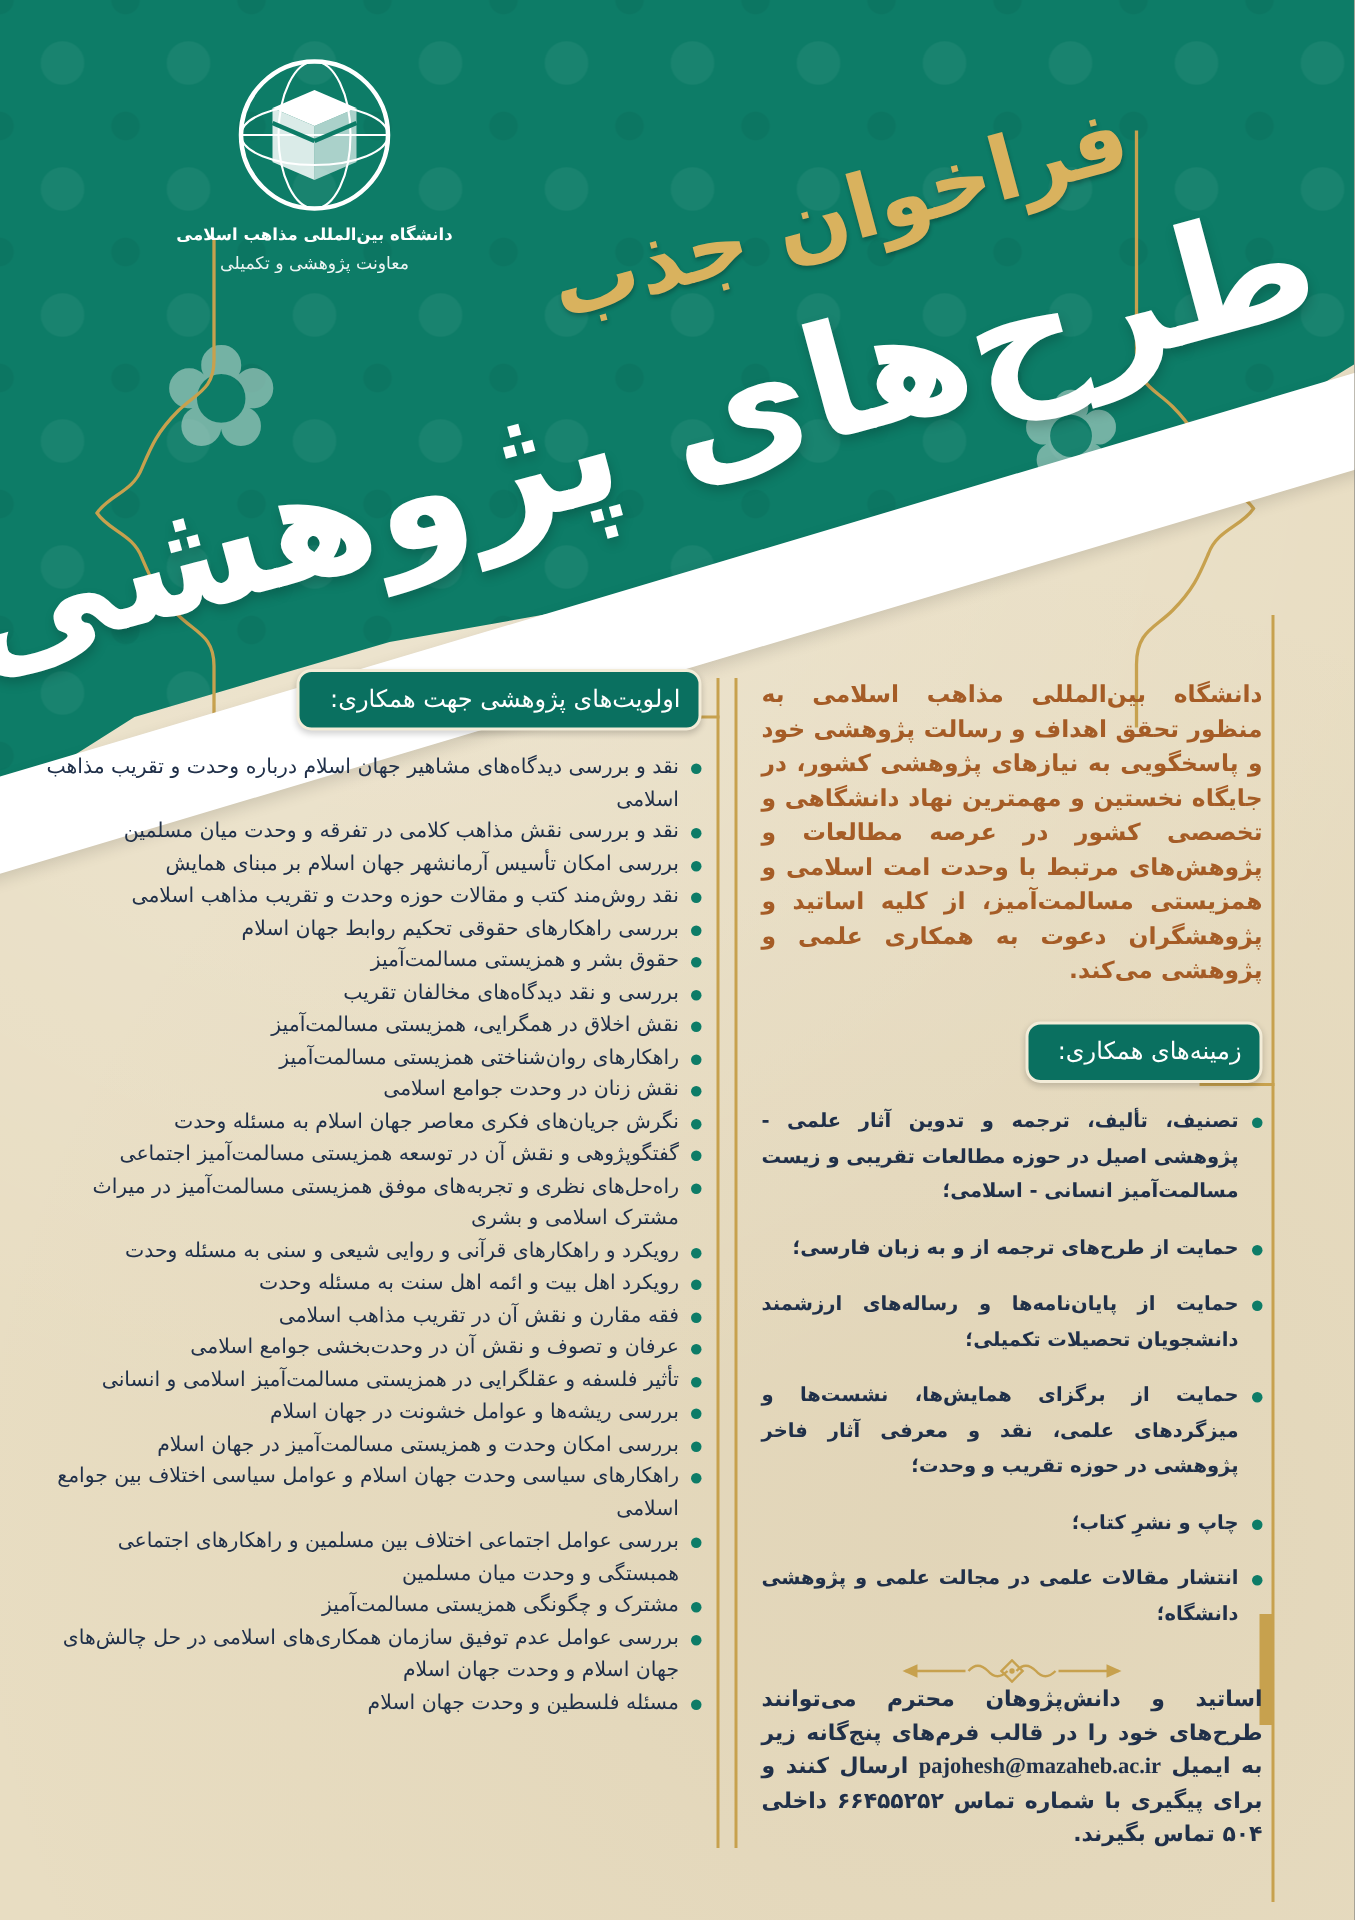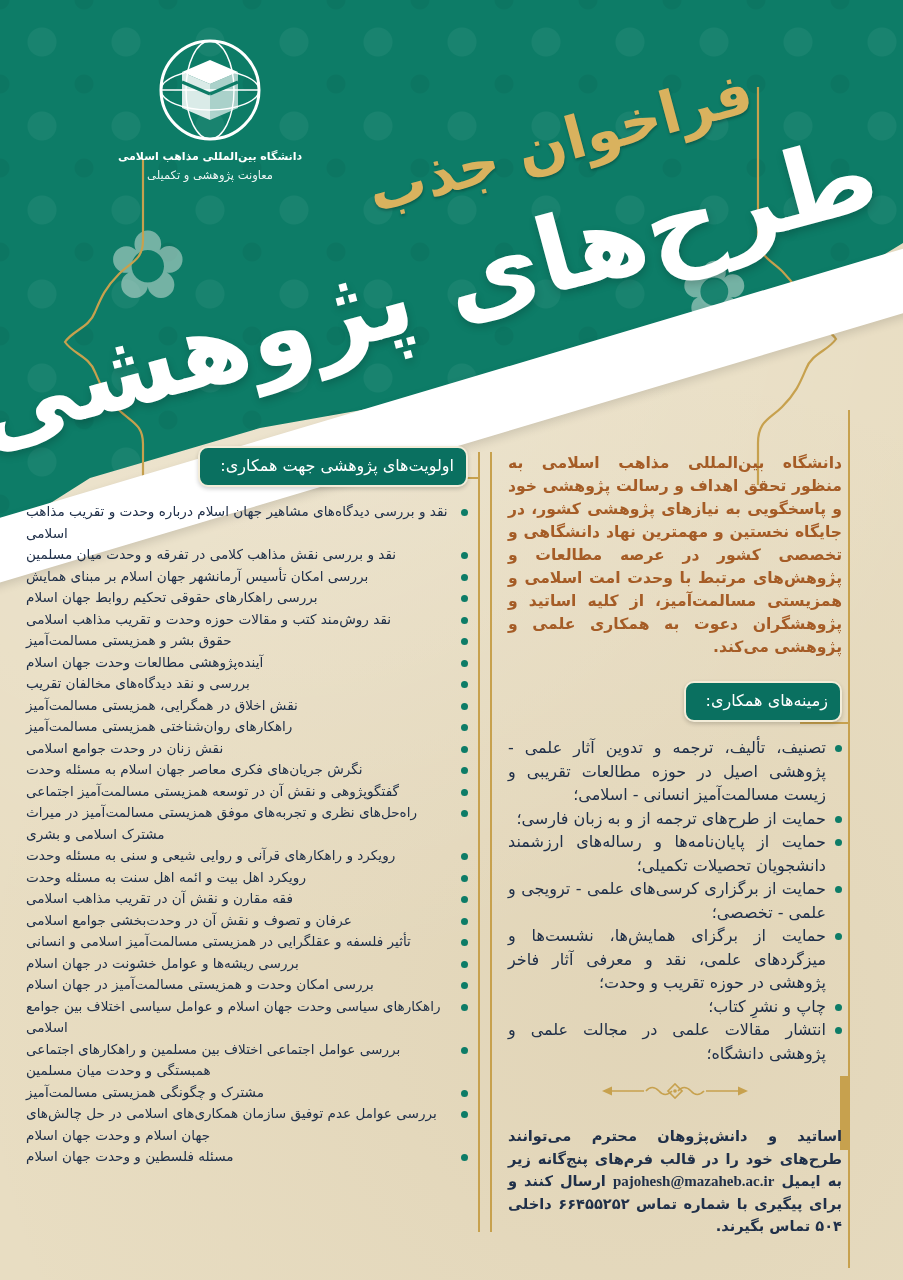--- a/index.html
+++ b/index.html
@@ -76,42 +76,42 @@
     box-shadow:0 2px 4px rgba(0,0,0,.18);
   }
 
   
   .left-col{position:absolute;left:26px;top:446px;width:442px;}
   .right-col{position:absolute;left:508px;top:452px;width:334px;}
 
   ul.dots{list-style:none;margin-top:14px;}
   ul.dots li{
     position:relative;padding-right:15px;color:var(--ink);
-    font-size:13.6px;line-height:21.5px;text-align:left;
+    font-size:13.6px;line-height:21.5px;text-align:right;
   }
   ul.dots li::before{
     content:"";position:absolute;right:0;top:8px;width:7px;height:7px;
     border-radius:50%;background:var(--green);
   }
   .right-col ul.dots li{
-    font-weight:normal;font-size:16px;line-height:23.5px;
-    text-align:justify;text-align-last:right;padding-right:16px;
+    font-weight:bold;font-size:13px;line-height:23.5px;
+    text-align:justify;text-align-last:right;padding-right:16px;margin-top:14px;
   }
   .right-col ul.dots li::before{top:9px;}
 
   .intro{
     color:var(--brown);font-weight:bold;font-size:15.6px;line-height:23px;
     text-align:justify;text-align-last:right;
   }
   .right-col .badge{margin-top:22px;}
 
   .ornament-divider{display:block;margin:18px auto 0 auto;}
 
   .contact{
-    margin-top:26px;color:var(--ink);font-weight:bold;font-size:14.6px;
+    color:var(--ink);font-weight:bold;font-size:14.6px;
     line-height:22.5px;text-align:justify;text-align-last:right;
   }
   .contact .email{direction:ltr;unicode-bidi:embed;font-family:"Liberation Serif","DejaVu Serif",serif;font-size:15px;}
 </style>
 </head>
 <body>
 
 <div class="poster">
 
   <div class="green-hero">
@@ -156,24 +156,23 @@
   <div class="abs gold-v" style="left:848px;top:410px;height:858px;"></div>
   <div class="abs gold-h" style="left:800px;top:722px;width:50px;"></div>
   <div class="abs gold-bar" style="left:840px;top:1076px;width:9px;height:74px;"></div>
 
   <aside class="left-col">
     <span class="badge">اولویت‌های پژوهشی جهت همکاری:</span>
     <ul class="dots">
         <li>نقد و بررسی دیدگاه‌های مشاهیر جهان اسلام درباره وحدت و تقریب مذاهب اسلامی</li>
         <li>نقد و بررسی نقش مذاهب کلامی در تفرقه و وحدت میان مسلمین</li>
         <li>بررسی امکان تأسیس آرمانشهر جهان اسلام بر مبنای همایش</li>
+        <li>نقد روش‌مند کتب و مقالات حوزه وحدت و تقریب مذاهب اسلامی</li>
         <li>بررسی راهکارهای حقوقی تحکیم روابط جهان اسلام</li>
-        <li>نقد روش‌مند کتب و مقالات حوزه وحدت و تقریب مذاهب اسلامی</li>
         <li>حقوق بشر و همزیستی مسالمت‌آمیز</li>
-        <li>آینده‌پژوهشی مطالعات وحدت جهان اسلام</li>
         <li>بررسی و نقد دیدگاه‌های مخالفان تقریب</li>
         <li>نقش اخلاق در همگرایی، همزیستی مسالمت‌آمیز</li>
         <li>راهکارهای روان‌شناختی همزیستی مسالمت‌آمیز</li>
         <li>نقش زنان در وحدت جوامع اسلامی</li>
         <li>نگرش جریان‌های فکری معاصر جهان اسلام به مسئله وحدت</li>
         <li>گفتگوپژوهی و نقش آن در توسعه همزیستی مسالمت‌آمیز اجتماعی</li>
         <li>راه‌حل‌های نظری و تجربه‌های موفق همزیستی مسالمت‌آمیز در میراث مشترک اسلامی و بشری</li>
         <li>رویکرد و راهکارهای قرآنی و روایی شیعی و سنی به مسئله وحدت</li>
         <li>رویکرد اهل بیت و ائمه اهل سنت به مسئله وحدت</li>
         <li>فقه مقارن و نقش آن در تقریب مذاهب اسلامی</li>
@@ -190,21 +189,20 @@
   </aside>
 
   <section class="right-col">
     <p class="intro">دانشگاه بین‌المللی مذاهب اسلامی به منظور تحقق اهداف و رسالت پژوهشی خود و پاسخگویی به نیازهای پژوهشی کشور، در جایگاه نخستین و مهمترین نهاد دانشگاهی و تخصصی کشور در عرصه مطالعات و پژوهش‌های مرتبط با وحدت امت اسلامی و همزیستی مسالمت‌آمیز، از کلیه اساتید و پژوهشگران دعوت به همکاری علمی و پژوهشی می‌کند.</p>
 
     <span class="badge">زمینه‌های همکاری:</span>
     <ul class="dots">
         <li>تصنیف، تألیف، ترجمه و تدوین آثار علمی - پژوهشی اصیل در حوزه مطالعات تقریبی و زیست مسالمت‌آمیز انسانی - اسلامی؛</li>
         <li>حمایت از طرح‌های ترجمه از و به زبان فارسی؛</li>
         <li>حمایت از پایان‌نامه‌ها و رساله‌های ارزشمند دانشجویان تحصیلات تکمیلی؛</li>
-        <li>حمایت از برگزاری کرسی‌های علمی - ترویجی و علمی - تخصصی؛</li>
         <li>حمایت از برگزای همایش‌ها، نشست‌ها و میزگردهای علمی، نقد و معرفی آثار فاخر پژوهشی در حوزه تقریب و وحدت؛</li>
         <li>چاپ و نشرِ کتاب؛</li>
         <li>انتشار مقالات علمی در مجالت علمی و پژوهشی دانشگاه؛</li>
       </ul>
 
     <svg class="ornament-divider" width="150" height="16" viewBox="0 0 150 16">
       <g stroke="#c7a14e" fill="none" stroke-width="1.6">
         <line x1="4" y1="8" x2="44" y2="8"></line>
         <line x1="106" y1="8" x2="146" y2="8"></line>
         <path d="M46 8 q6 -7 13 0 q6 7 13 0"></path>

